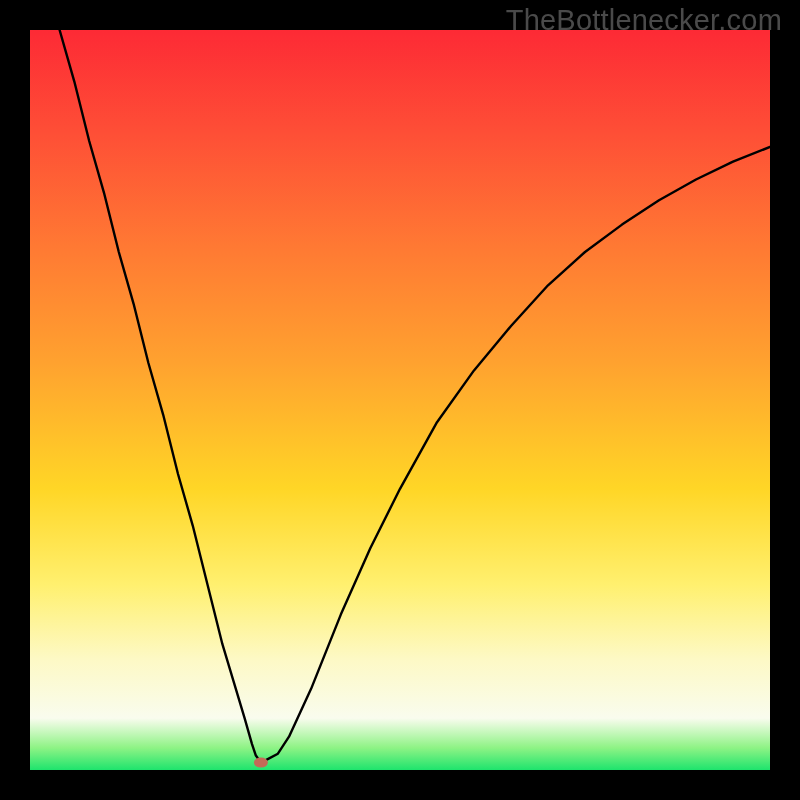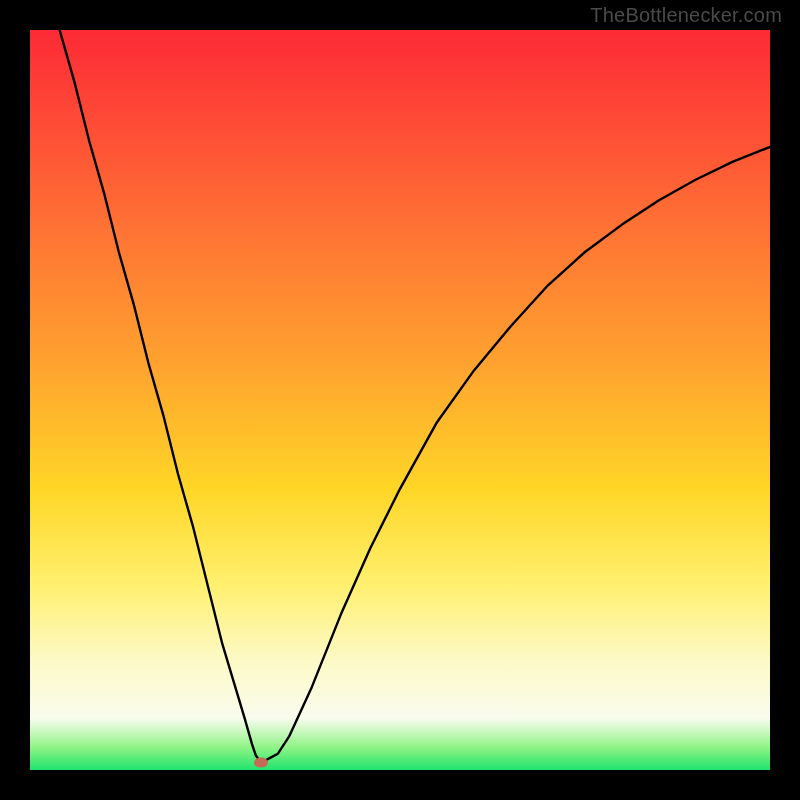--- a/index.html
+++ b/index.html
@@ -15,21 +15,21 @@
     position: relative;
     width: 800px;
     height: 800px;
     background: #000;
   }
   .watermark {
     position: absolute;
     top: 4px;
     right: 18px;
     color: #4a4a4a;
-    font-size: 20px;
+    font-size: 29px;
     font-weight: 500;
     letter-spacing: 0.2px;
     user-select: none;
     z-index: 3;
   }
   .plot-area {
     position: absolute;
     left: 30px;
     top: 30px;
     width: 740px;

